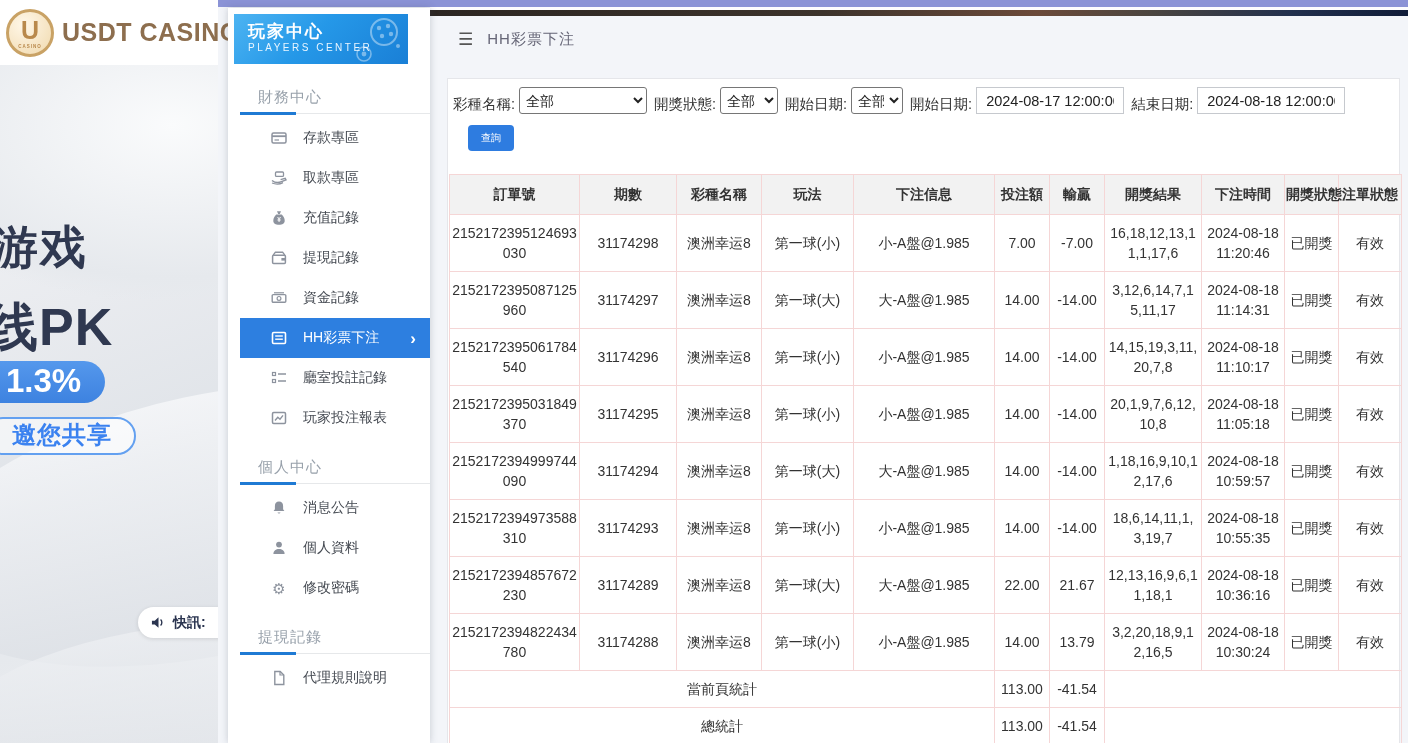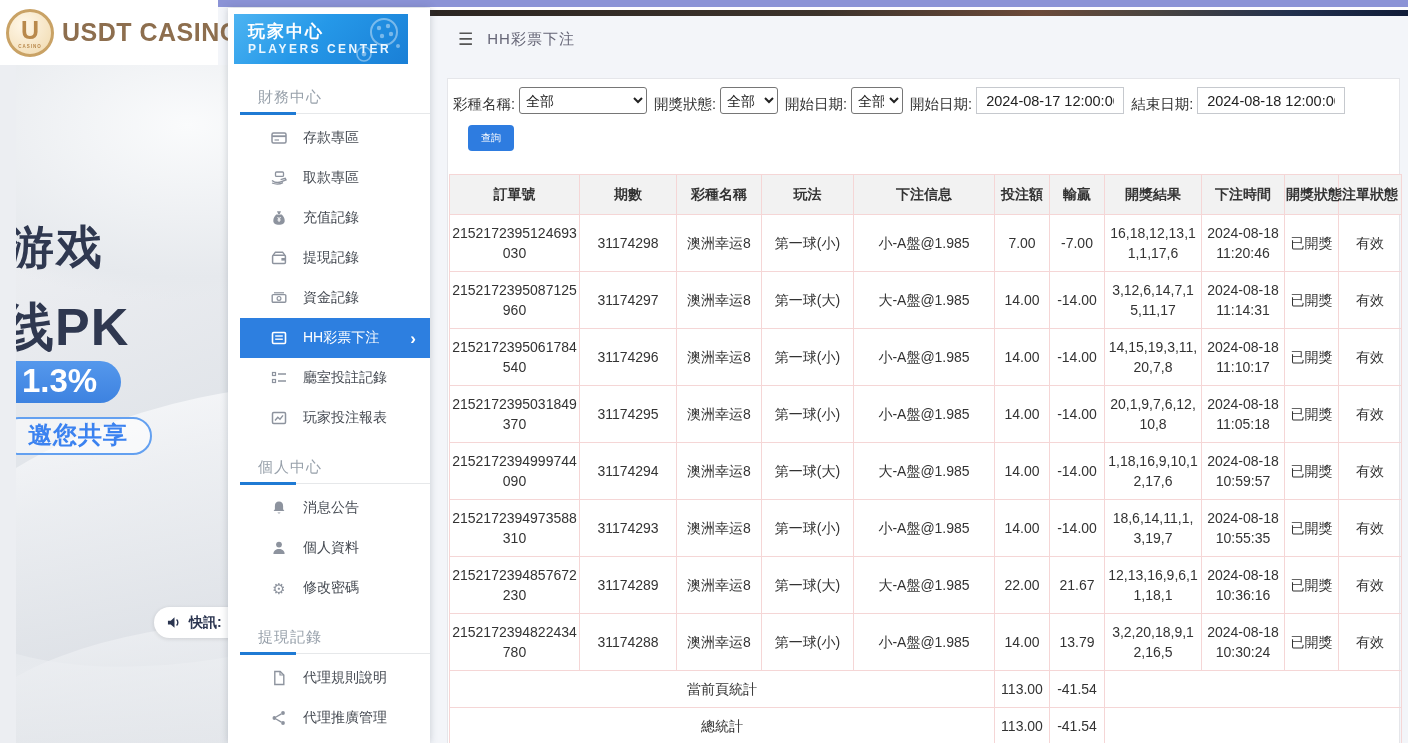--- a/index.html
+++ b/index.html
@@ -10,21 +10,21 @@
   }
 
   
   .left-strip { position:absolute; left:0; top:0; width:218px; height:743px; background:#eceef2; z-index:1; }
   .logo-bar { position:absolute; left:0; top:0; width:218px; height:65px; background:#fff; display:flex; align-items:center; padding-left:6px; }
   .coin { width:48px; height:48px; border-radius:50%; border:3px solid #c9a265; background:radial-gradient(circle at 35% 30%, #fff7e8, #f0d9ad); position:relative; display:flex; align-items:center; justify-content:center; flex:0 0 auto; }
   .coin .coin-u { font-size:25px; font-weight:800; color:#b9894c; line-height:1; margin-top:-4px; }
   .coin .coin-cap { position:absolute; bottom:5px; width:100%; text-align:center; font-size:4.5px; letter-spacing:1px; color:#b9894c; font-weight:700; }
   .brand-text { font-size:25px; font-weight:800; color:#8d6e4e; letter-spacing:.5px; margin-left:8px; white-space:nowrap; }
 
-  .promo { position:absolute; left:16px; top:65px; width:218px; height:678px; overflow:hidden;
+  .promo { position:absolute; left:0; top:65px; width:218px; height:678px; overflow:hidden;
     background:linear-gradient(160deg,#f4f5f7 0%,#e9ebef 35%,#dfe3e8 60%,#eef0f3 100%); }
   .promo .curve { position:absolute; border-radius:50%; }
   .curve1 { width:520px; height:300px; left:-140px; top:-60px; background:radial-gradient(ellipse at 60% 40%, #fafbfc 0%, #e6e9ed 60%, transparent 70%); }
   .curve2 { width:600px; height:260px; left:-90px; top:330px; background:linear-gradient(180deg,#f7f8fa,#d9dde3); transform:rotate(-12deg); opacity:.8; }
   .curve3 { width:500px; height:200px; left:-60px; top:560px; background:linear-gradient(180deg,#eff1f4,#d5d9df); transform:rotate(-6deg); opacity:.7; }
   .promo-line1 { position:absolute; left:-8px; top:152px; font-size:46px; font-weight:800; color:#2f3850; letter-spacing:2px; white-space:nowrap; }
   .promo-line2 { position:absolute; left:-14px; top:228px; font-size:52px; font-weight:800; color:#2f3850; letter-spacing:1px; white-space:nowrap; }
   .rate-pill { position:absolute; left:-34px; top:296px; height:42px; background:linear-gradient(180deg,#5598ec,#3d82e0); color:#fff; font-size:33px; font-weight:800; border-radius:22px; display:flex; align-items:center; padding:0 24px 2px 40px; }
   .invite-pill { position:absolute; left:-16px; top:352px; height:38px; border:2px solid #63a0f0; background:rgba(255,255,255,.55); color:#3b82f0; font-size:24px; font-weight:700; border-radius:20px; display:flex; align-items:center; padding:0 22px 2px 26px; letter-spacing:1px; }
   .ticker-chip { position:absolute; left:138px; top:542px; width:96px; height:31px; background:#fff; border-radius:16px 0 0 16px; box-shadow:0 1px 4px rgba(0,0,0,.12); display:flex; align-items:center; gap:7px; padding-left:13px; color:#2b3550; font-size:14px; font-weight:700; }
@@ -33,21 +33,21 @@
   .top-purple { position:absolute; left:218px; top:0; width:1190px; height:7px; background:#8b93d6; z-index:2; }
   .top-white-line { position:absolute; left:430px; top:7px; width:978px; height:3px; background:#fdfdfe; z-index:2; }
   .top-dark { position:absolute; left:430px; top:10px; width:978px; height:6px; z-index:2;
     background:linear-gradient(90deg,#2c2622 0%,#3c332c 40%,#6b4a3a 62%,#4a4540 74%,#22304e 88%,#101c38 100%); }
 
   
   .sidebar { position:absolute; left:228px; top:8px; width:202px; height:735px; background:#fff; box-shadow:0 0 7px rgba(60,70,90,.25); z-index:3; }
   .side-header { position:absolute; left:6px; top:6px; right:22px; height:50px; overflow:hidden;
     background:linear-gradient(135deg,#4db4f2 0%,#2598e8 45%,#1a7fd6 100%); padding:8px 0 0 14px; }
   .side-header .sh-title { color:#fff; font-size:17px; font-weight:700; letter-spacing:2px; line-height:20px; }
-  .side-header .sh-sub { color:#eaf6ff; font-size:12px; letter-spacing:2.5px; font-weight:700; }
+  .side-header .sh-sub { color:#eaf6ff; font-size:10px; letter-spacing:2.5px; font-weight:400; }
   .side-header svg.pad-decor { position:absolute; right:4px; top:2px; opacity:.4; }
 
   .side-body { position:absolute; top:60px; left:0; right:0; bottom:0; overflow:hidden;margin-left:12px; }
   .sec-title { font-size:15px; color:#98a1ab; margin:20px 0 6px 18px; letter-spacing:1px; }
   .sec-rule { height:1px; background:#e6e8ea; margin:0 0 4px 0; position:relative; }
   .sec-rule::before { content:""; position:absolute; left:0; top:-1px; width:56px; height:3px; background:#1f7ad4; }
   .side-item { height:40px; display:flex; align-items:center; padding-left:30px; font-size:14px; color:#454a52; cursor:pointer; position:relative; }
   .side-item .s-ico { width:18px; display:inline-flex; justify-content:center; margin-right:15px; color:#8d939e; font-size:15px; line-height:1; }
   .side-item.active { background:#2d7fe0; color:#fff; }
   .side-item.active .s-ico { color:#fff; }
@@ -236,32 +236,20 @@
       <div class="sec-title">提現記錄</div>
       <div class="sec-rule"></div>
       <div class="side-item">
         <span class="s-ico">
           <svg width="16" height="16" viewBox="0 0 16 16">
             <path d="M3.8 1.5h5.4L12.8 5v9.5H3.8z" fill="none" stroke="currentColor" stroke-width="1.4"></path>
             <path d="M9 1.5V5h3.8" fill="none" stroke="currentColor" stroke-width="1.2"></path>
           </svg>
         </span>
         <span>代理規則說明</span>
-      </div>
-      <div class="side-item">
-        <span class="s-ico">
-          <svg width="16" height="16" viewBox="0 0 16 16">
-            <circle cx="12" cy="3" r="1.9" fill="currentColor"></circle>
-            <circle cx="3.4" cy="8" r="1.9" fill="currentColor"></circle>
-            <circle cx="12" cy="13" r="1.9" fill="currentColor"></circle>
-            <line x1="5" y1="7" x2="10.4" y2="3.9" stroke="currentColor" stroke-width="1.4"></line>
-            <line x1="5" y1="9" x2="10.4" y2="12.1" stroke="currentColor" stroke-width="1.4"></line>
-          </svg>
-        </span>
-        <span>代理推廣管理</span>
       </div>
     </div>
 </div>
 
 <div class="main">
   <div class="main-topbar">
     <span class="burger">☰</span>
     <span class="page-title">HH彩票下注</span>
   </div>
 

